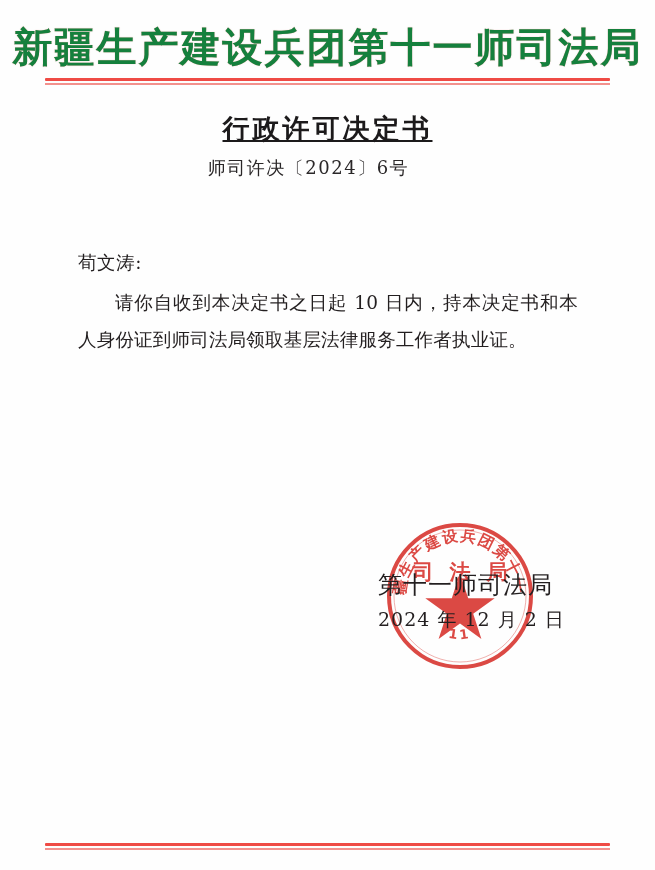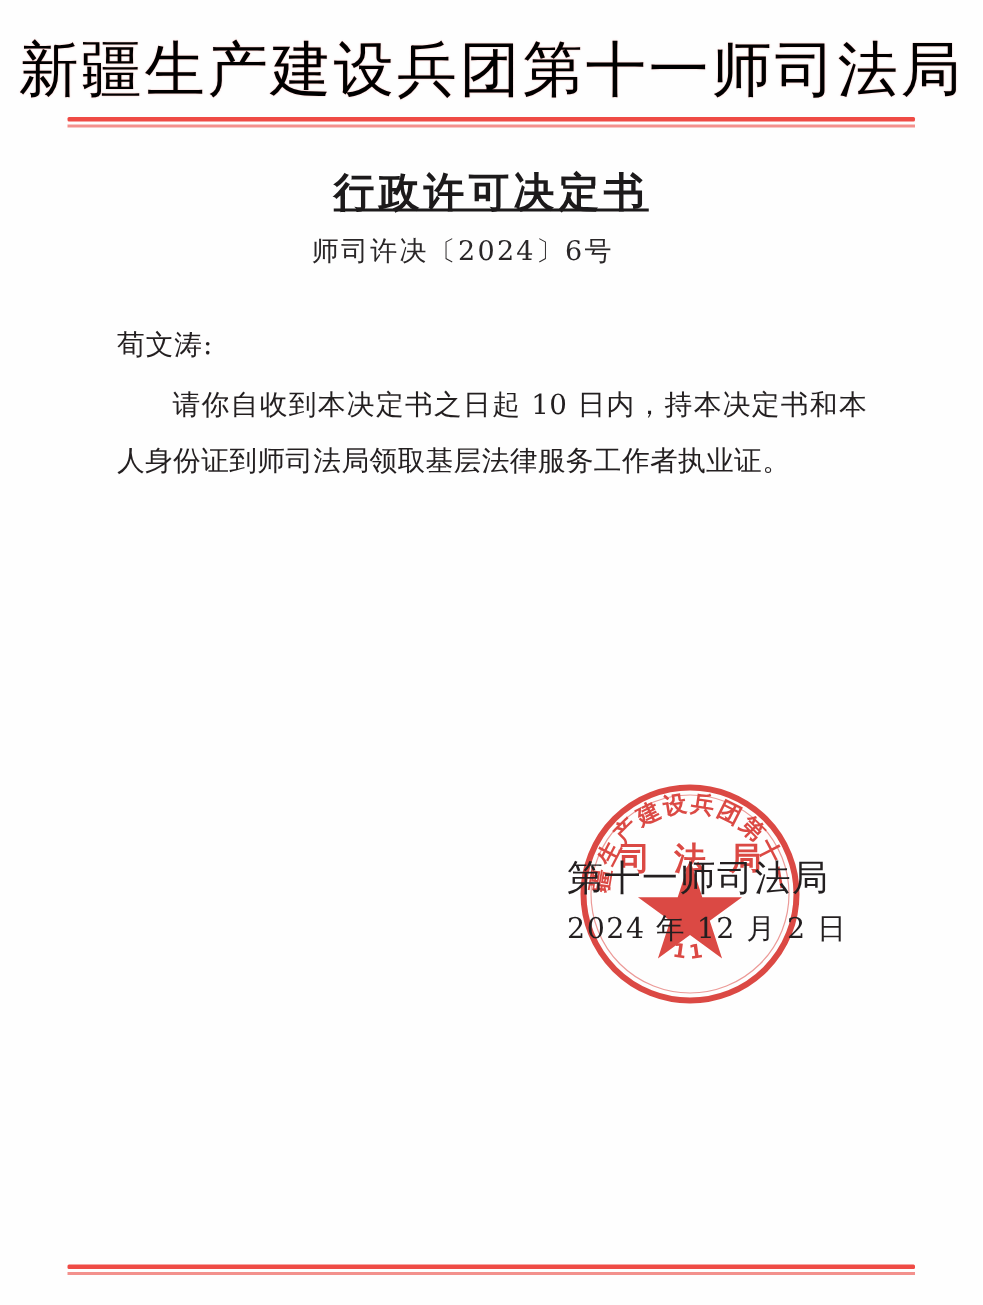--- a/index.html
+++ b/index.html
@@ -26,25 +26,25 @@
   
   .letterhead {
     position: absolute;
     left: 0;
     top: 22px;
     width: 655px;
     text-align: center;
   }
   .letterhead-title {
     font-family: "DejaVu Serif", "Liberation Serif", serif;
-    font-weight: 400;
+    font-weight: 700;
     font-size: 40px;
     line-height: 50px;
     letter-spacing: 2px;
-    color: #000000;
+    color: #15803d;
     white-space: nowrap;
     text-shadow: 0 0 1px rgba(232,86,78,0.55);
   }
 
   .rule-group {
     position: absolute;
     left: 45px;
     width: 565px;
   }
   .rule-group.top { top: 78px; }
@@ -92,20 +92,21 @@
     position: absolute;
     left: 78px;
     top: 214px;
     width: 500px;
   }
   .recipient {
     font-size: 18.5px;
     line-height: 34px;
     letter-spacing: 0.6px;
     margin-bottom: 4px;
+    margin-top: 32px;
   }
   .para {
     font-size: 18.5px;
     line-height: 37px;
     letter-spacing: 0.2px;
     text-align: justify;
     text-justify: inter-character;
     text-indent: 2em;
     margin: 0;
   }

